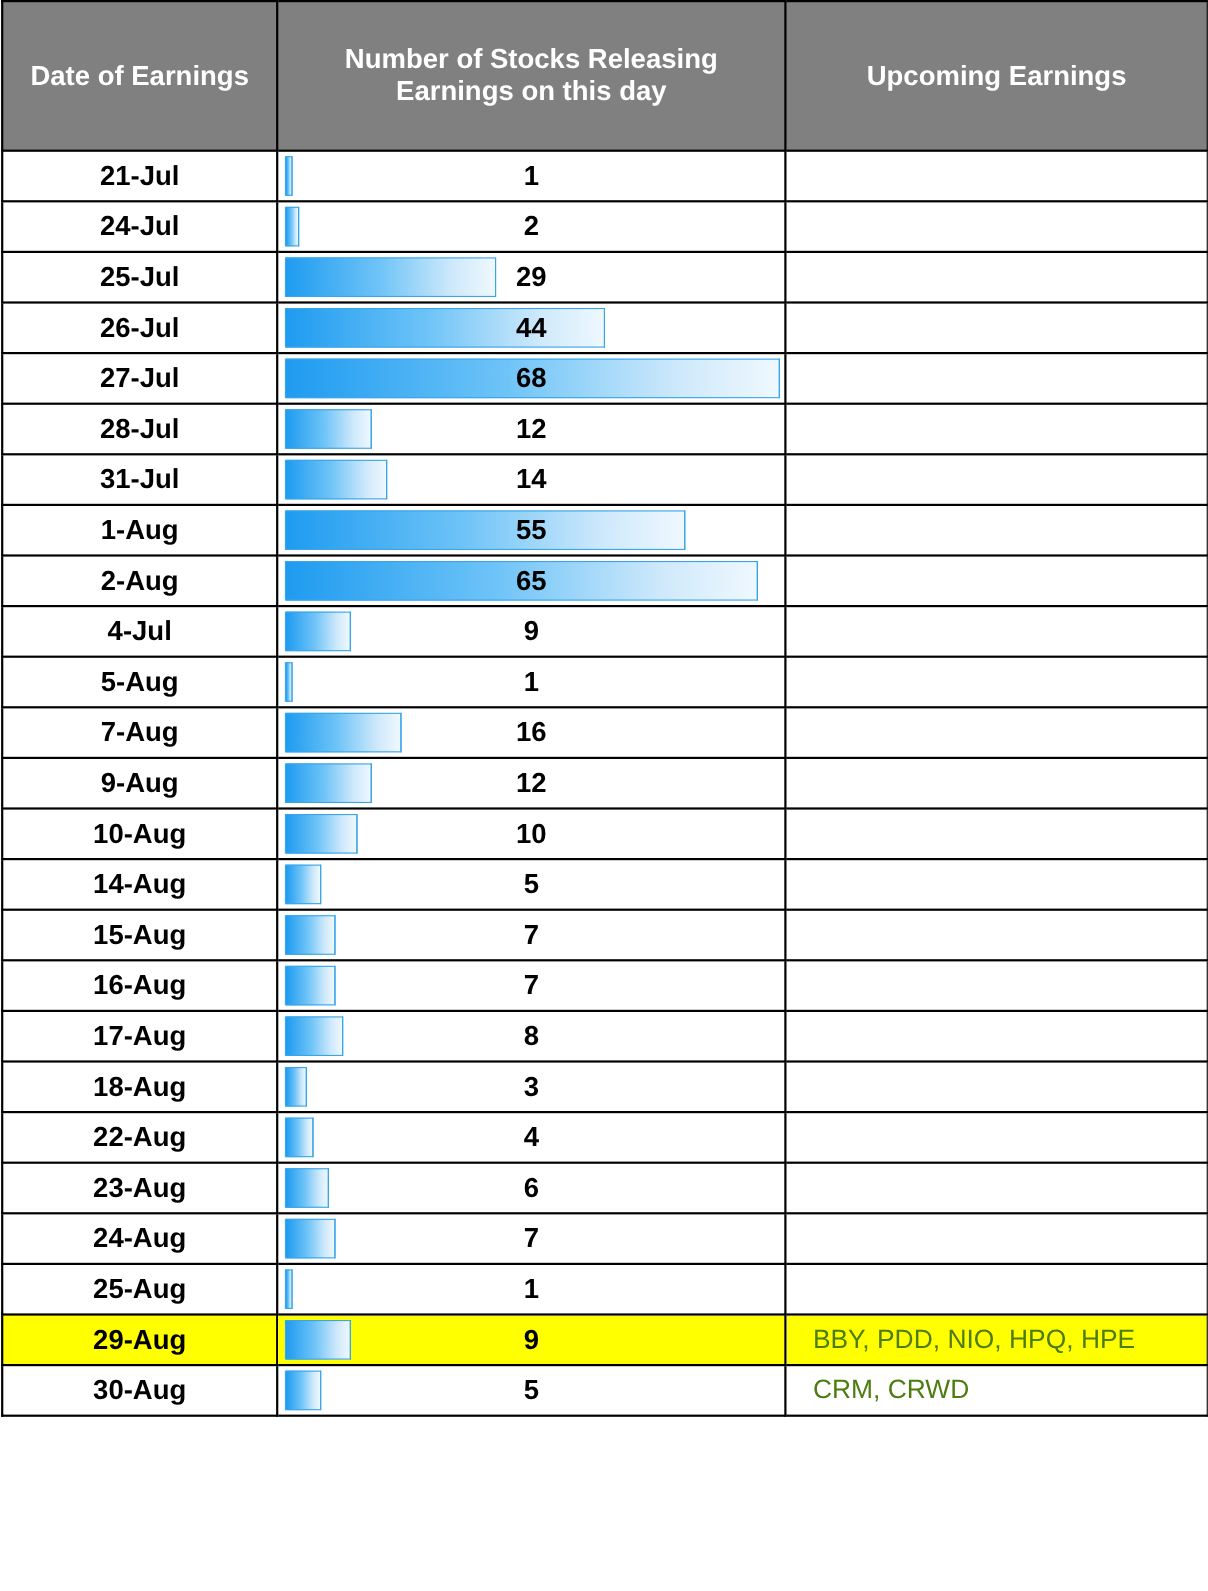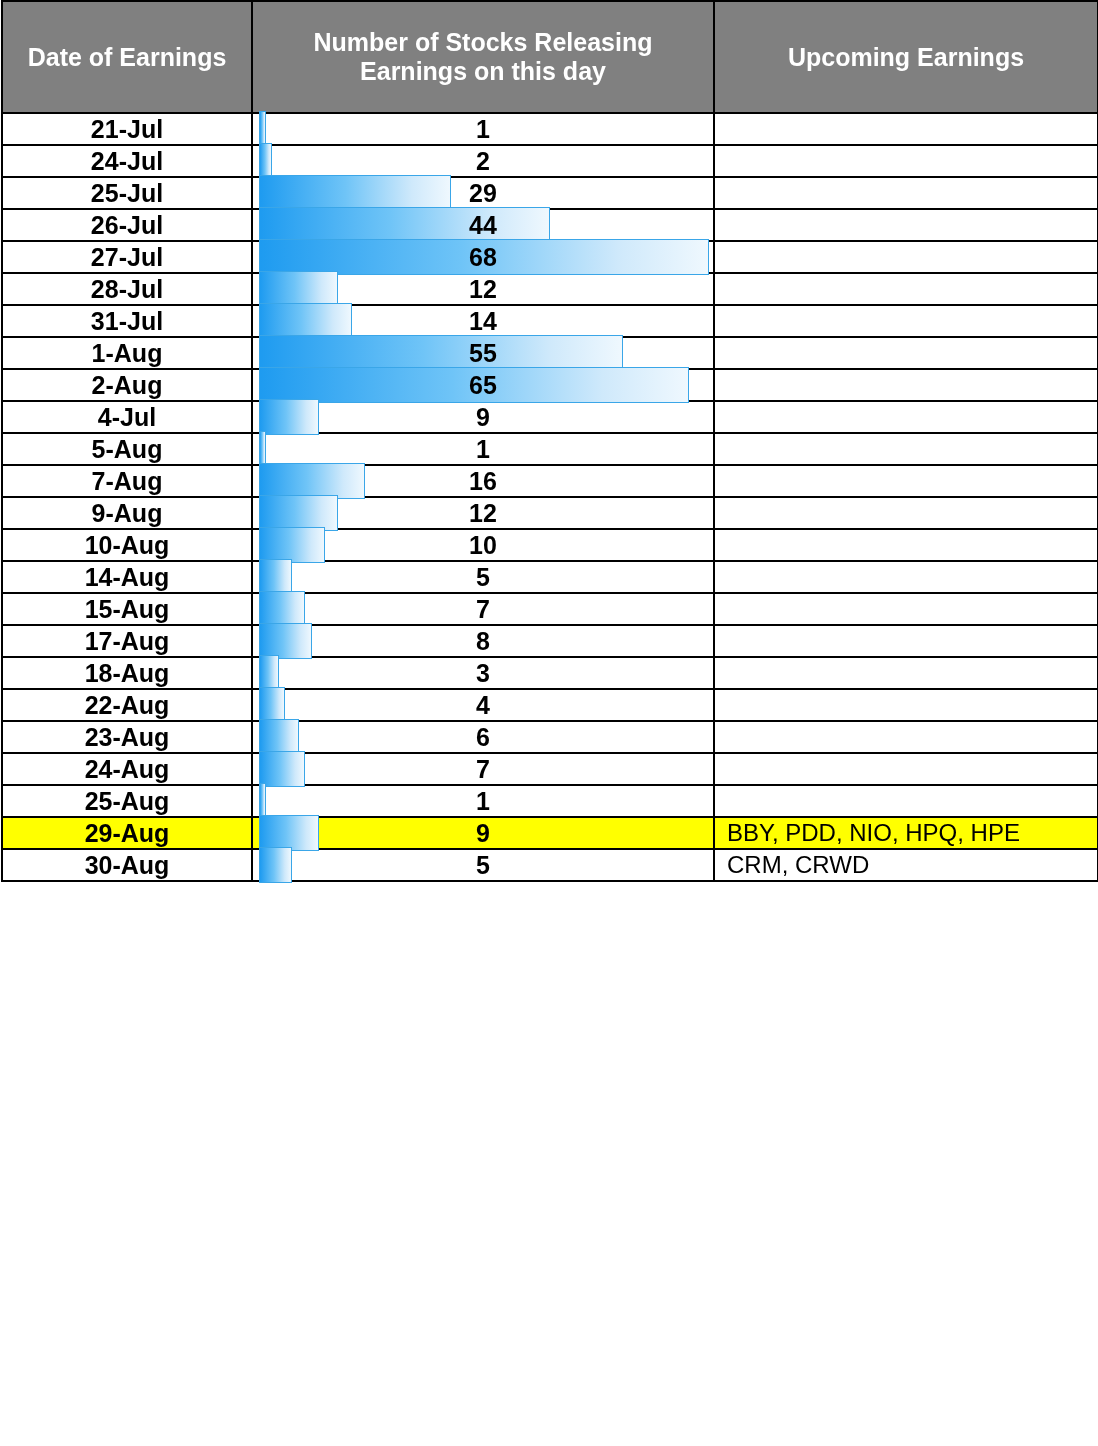--- a/index.html
+++ b/index.html
@@ -33,23 +33,23 @@
     font-weight: bold;
     text-align: center;
     vertical-align: middle;
     border: 2px solid #000000;
     padding: 4px 6px;
     line-height: 1.15;
   }
   th.h-date { font-size: 25px; }
   th.h-bar  { font-size: 25px; }
   th.h-up   { font-size: 25px; }
-  thead tr { height: 112px; }
+  thead tr { height: 136px; }
 
-  tbody tr { height: 32px; }
+  tbody tr { height: 46px; }
   tbody td {
     border: 2px solid #000000;
     padding: 0;
     vertical-align: middle;
   }
   td.date {
     text-align: center;
     font-weight: bold;
     font-size: 25px;
     color: #000000;
@@ -78,22 +78,22 @@
     position: relative;
     width: 100%;
     text-align: center;
     font-weight: bold;
     font-size: 25px;
     color: #000000;
     z-index: 2;
   }
   td.upcoming {
     font-size: 24px;
-    color: #000000;
-    padding-left: 12px;
+    color: #4d7c0f;
+    padding-left: 24px;
     white-space: nowrap;
     overflow: hidden;
   }
   tr.highlight td {
     background: #ffff00;
     margin-top: 44px;
   }
   tr.highlight td.date,
   tr.highlight td.barval,
   tr.highlight .barval { color: #000000; }
@@ -270,20 +270,30 @@
           <td class="date">15-Aug</td>
           <td class="barcell">
             <div class="barwrap">
               <div class="bar" style="width: 46px;"></div>
               <div class="barval">7</div>
             </div>
           </td>
           <td class="upcoming"></td>
         </tr>
         <tr>
+          <td class="date">16-Aug</td>
+          <td class="barcell">
+            <div class="barwrap">
+              <div class="bar" style="width: 46px;"></div>
+              <div class="barval">7</div>
+            </div>
+          </td>
+          <td class="upcoming"></td>
+        </tr>
+        <tr>
           <td class="date">17-Aug</td>
           <td class="barcell">
             <div class="barwrap">
               <div class="bar" style="width: 53px;"></div>
               <div class="barval">8</div>
             </div>
           </td>
           <td class="upcoming"></td>
         </tr>
         <tr>

